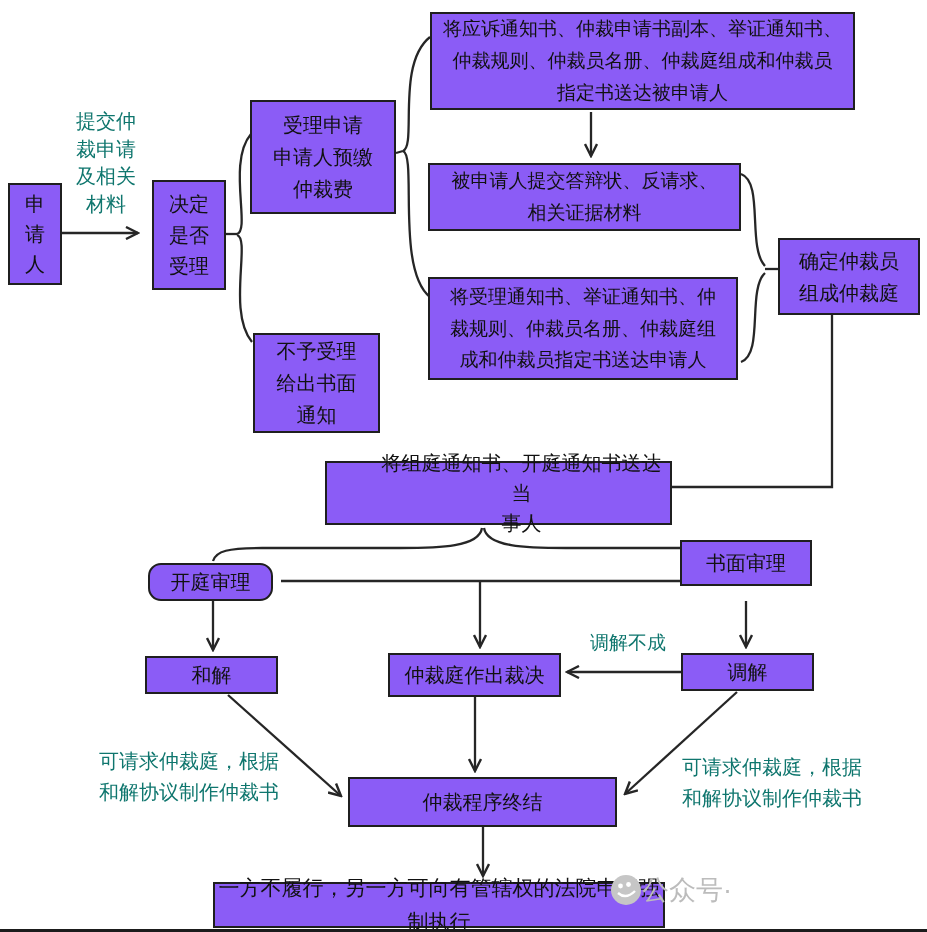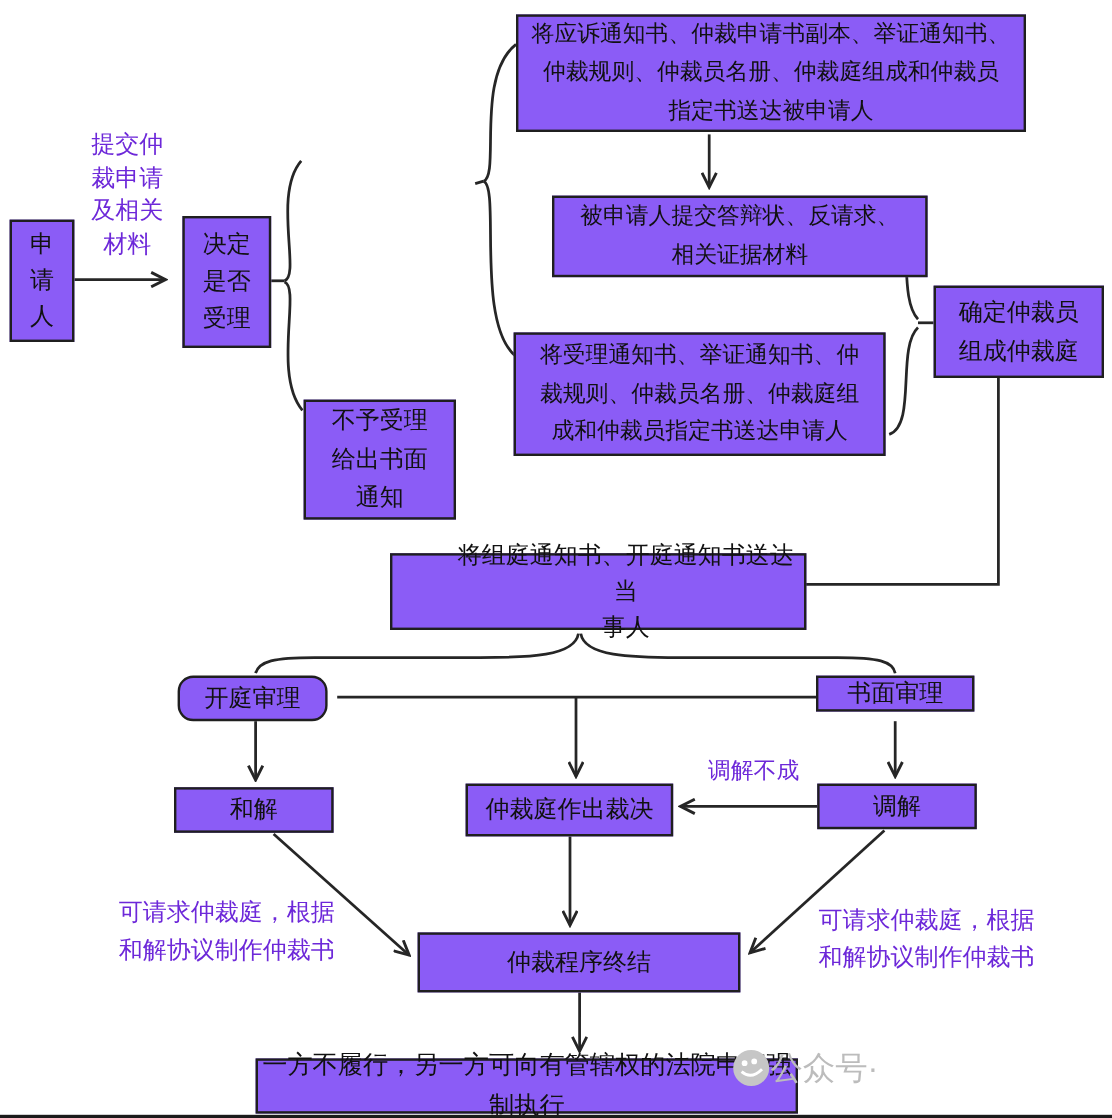--- a/index.html
+++ b/index.html
@@ -8,21 +8,21 @@
     font-family:"Liberation Sans","DejaVu Sans",sans-serif;color:#111111;
   }
   #wires{position:absolute;left:0;top:0;width:927px;height:932px;}
   .box{
     position:absolute;box-sizing:border-box;border:2px solid #1f1f1f;background:#8b5cf6;
     display:flex;align-items:center;justify-content:center;text-align:center;
     white-space:pre-line;line-height:1.6;font-size:20px;color:#111111;
   }
   .lbl{
     position:absolute;box-sizing:border-box;text-align:center;white-space:pre-line;
-    line-height:1.55;font-size:20px;color:#6d28d9;background:transparent;
+    line-height:1.55;font-size:20px;color:#0f766e;background:transparent;
   }
   .small{font-size:19px;line-height:1.68;}
   #watermark{
     position:absolute;left:610px;top:872px;display:flex;align-items:center;gap:0;
     color:#bcbcbc;font-size:27px;pointer-events:none;
   }
   #watermark .acct{font-size:29px;letter-spacing:1px;}
   #bottom-rule{position:absolute;left:0;top:929px;width:927px;height:3px;background:#1b1b1b;}
 </style>
 </head>
@@ -78,45 +78,48 @@
   </svg>
 
   <div class="box" style="left:8px;top:183px;width:54px;height:102px;line-height:1.5;">申
 请
 人</div>
 
   <div class="box" style="left:152px;top:180px;width:74px;height:110px;line-height:1.55;">决定
 是否
 受理</div>
 
+  <div class="box" style="left:250px;top:100px;width:146px;height:114px;">受理申请
+申请人预缴
+仲裁费</div>
 
   <div class="box" style="left:253px;top:333px;width:127px;height:100px;">不予受理
 给出书面
 通知</div>
 
   <div class="box small" style="left:430px;top:12px;width:425px;height:98px;">将应诉通知书、仲裁申请书副本、举证通知书、
 仲裁规则、仲裁员名册、仲裁庭组成和仲裁员
 指定书送达被申请人</div>
 
-  <div class="box small" style="left:428px;top:163px;width:313px;height:68px;margin-left:32px;">被申请人提交答辩状、反请求、
+  <div class="box small" style="left:428px;top:163px;width:313px;height:68px;">被申请人提交答辩状、反请求、
 相关证据材料</div>
 
   <div class="box small" style="left:428px;top:277px;width:310px;height:103px;">将受理通知书、举证通知书、仲
 裁规则、仲裁员名册、仲裁庭组
 成和仲裁员指定书送达申请人</div>
 
   <div class="box" style="left:778px;top:238px;width:142px;height:77px;">确定仲裁员
 组成仲裁庭</div>
 
   <div class="box" style="left:325px;top:461px;width:347px;height:64px;line-height:1.5;padding-left:46px;">将组庭通知书、开庭通知书送达当
 事人</div>
 
   <div class="box" style="left:148px;top:563px;width:125px;height:38px;border-radius:13px;">开庭审理</div>
 
-  <div class="box" style="left:680px;top:563px;width:132px;height:30px;">书面审理</div>
+  <div class="box" style="left:680px;top:540px;width:132px;height:46px;">书面审理</div>
 
   <div class="box" style="left:145px;top:656px;width:133px;height:38px;">和解</div>
 
   <div class="box" style="left:388px;top:653px;width:173px;height:44px;">仲裁庭作出裁决</div>
 
   <div class="box" style="left:681px;top:653px;width:133px;height:38px;">调解</div>
 
   <div class="box" style="left:348px;top:777px;width:269px;height:50px;">仲裁程序终结</div>
 
   <div class="box" style="left:213px;top:882px;width:452px;height:46px;font-size:21px;">一方不履行，另一方可向有管辖权的法院申请强制执行</div>

